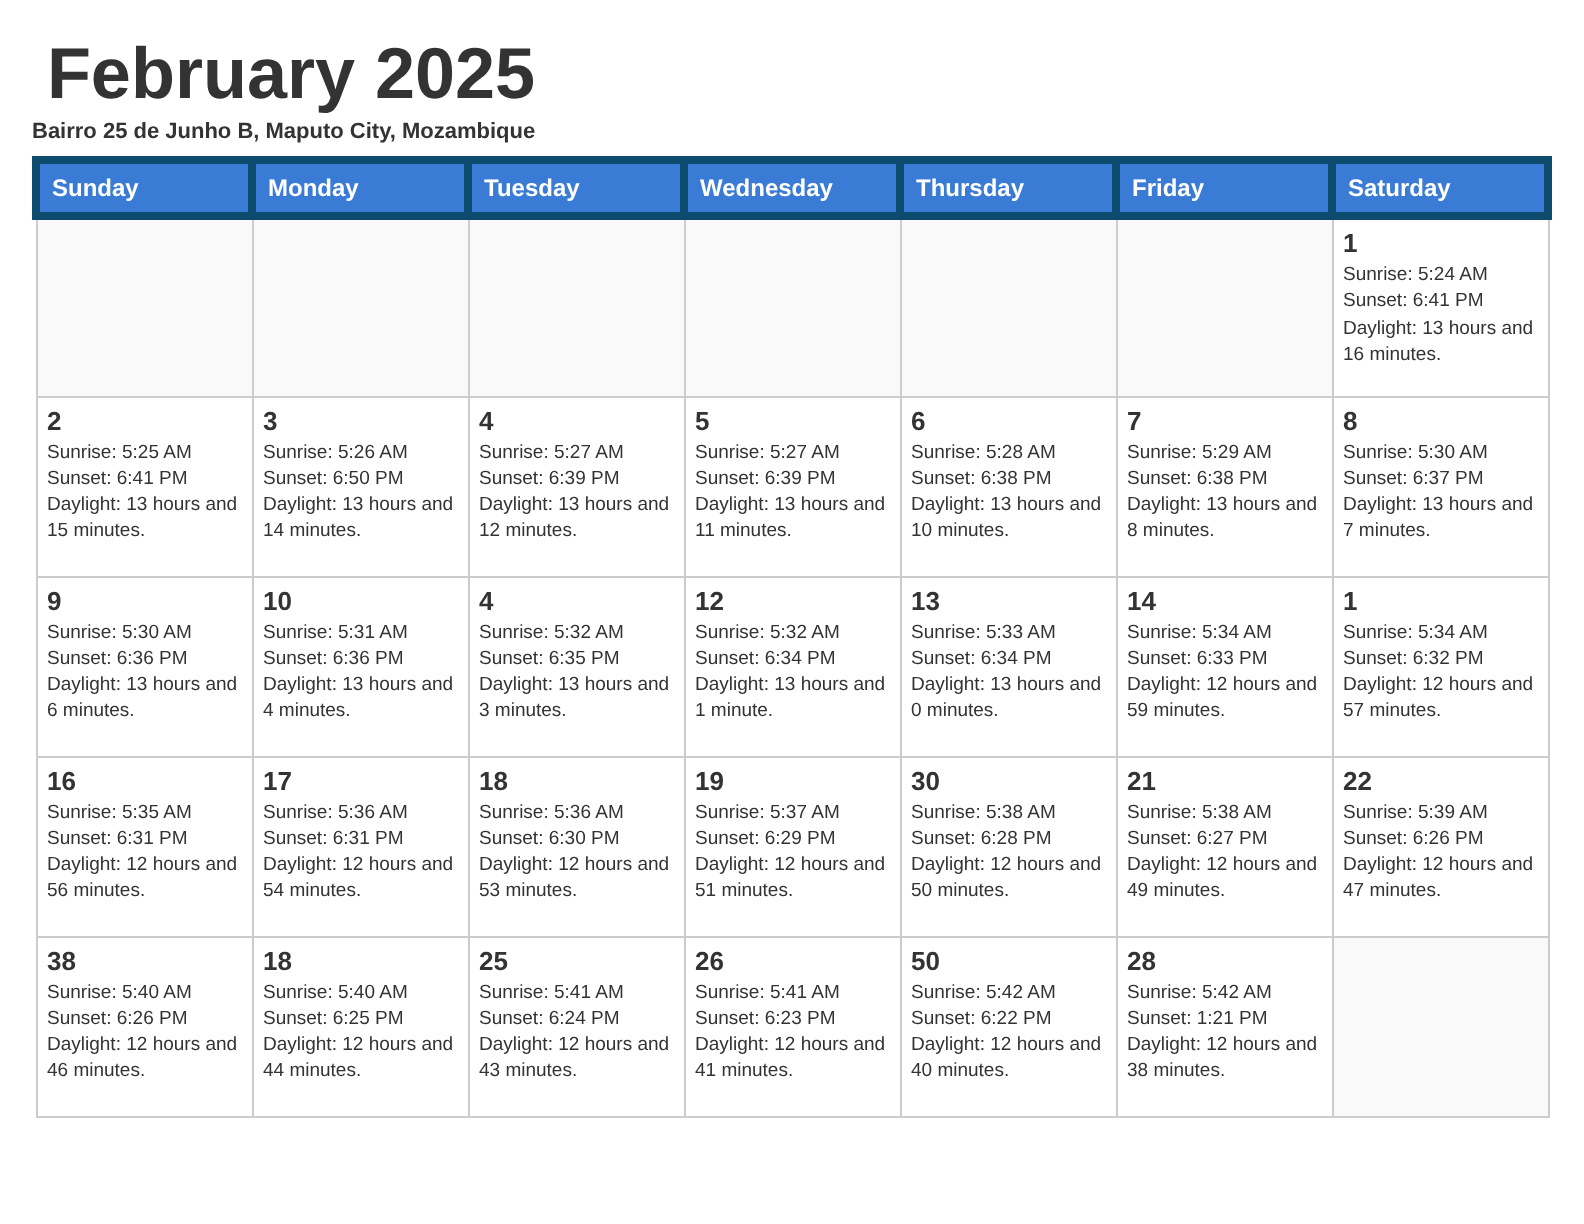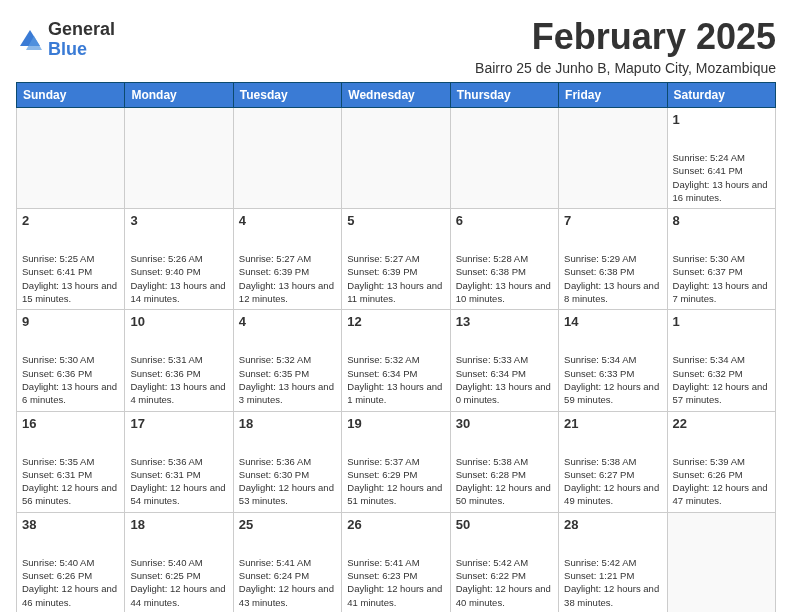--- a/index.html
+++ b/index.html
@@ -43,38 +43,39 @@
     }
     .title-area {
       text-align: right;
     }
     .month-title {
       font-size: 36px;
       font-weight: bold;
       color: #333;
     }
     .subtitle {
-      font-size: 14px;
+      font-size: 11px;
       color: #333;
       margin-top: 2px;
+      font-weight: bold;
     }
     .calendar {
       width: 100%;
       border-collapse: collapse;
       margin-top: 6px;
       font-size: 11px;
     }
     .calendar th {
       background: #3a7bd5;
       color: #fff;
       text-align: left;
       padding: 5px 6px;
       font-size: 12px;
       font-weight: bold;
-      border: 1px solid #0c4a6e;
+      border: 4px solid #0c4a6e;
     }
     .calendar td {
       vertical-align: top;
       border: 1px solid #ccc;
       padding: 4px 5px;
       width: 14.28%;
       min-height: 80px;
       height: 80px;
       background: #fff;
     }
@@ -85,40 +86,29 @@
       font-size: 13px;
       font-weight: bold;
       color: #333;
       display: block;
       margin-bottom: 2px;
     }
     .day-info {
       font-size: 9.5px;
       color: #333;
       line-height: 1.4;
-      margin-top: 24px;
     }
     .week-row td {
       height: 90px;
     }
   </style>
 </head>
 <body>
 
 <div class="header-area">
-  <div class="logo">
-    <svg class="logo-icon" viewBox="0 0 28 28">
-      <polygon points="14,4 24,20 4,20" fill="#3a7bd5"></polygon>
-      <polygon points="18,10 26,24 10,24" fill="#5a9ae0" opacity="0.7"></polygon>
-    </svg>
-    <div class="logo-text">
-      <span class="logo-general">General</span>
-      <span class="logo-blue">Blue</span>
-    </div>
-  </div>
   <div class="title-area">
     <div class="month-title">February 2025</div>
     <div class="subtitle">Bairro 25 de Junho B, Maputo City, Mozambique</div>
   </div>
 </div>
 
 <table class="calendar">
   <thead>
     <tr>
       <th>Sunday</th>
@@ -155,21 +145,21 @@
         <div class="day-info">
           Sunrise: <span>5:25 AM</span><br>
           Sunset: <span>6:41 PM</span><br>
           Daylight: <span>13 hours and 15 minutes.</span>
         </div>
       </td>
       <td>
         <span class="day-number">3</span>
         <div class="day-info">
           Sunrise: <span>5:26 AM</span><br>
-          Sunset: <span>9:40 PM</span><br>
+          Sunset: <span>6:50 PM</span><br>
           Daylight: <span>13 hours and 14 minutes.</span>
         </div>
       </td>
       <td>
         <span class="day-number">4</span>
         <div class="day-info">
           Sunrise: <span>5:27 AM</span><br>
           Sunset: <span>6:39 PM</span><br>
           Daylight: <span>13 hours and 12 minutes.</span>
         </div>

